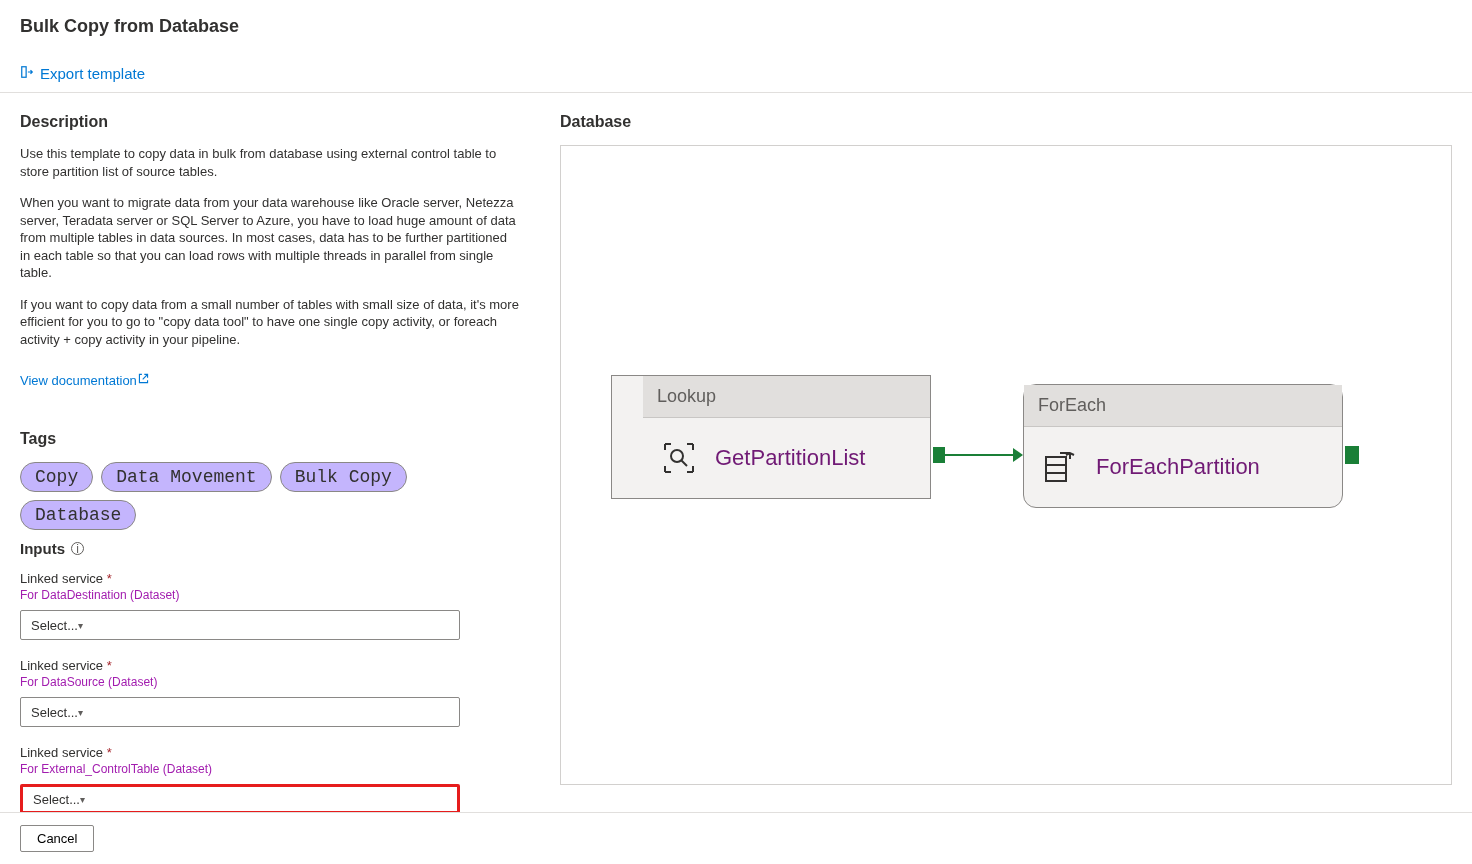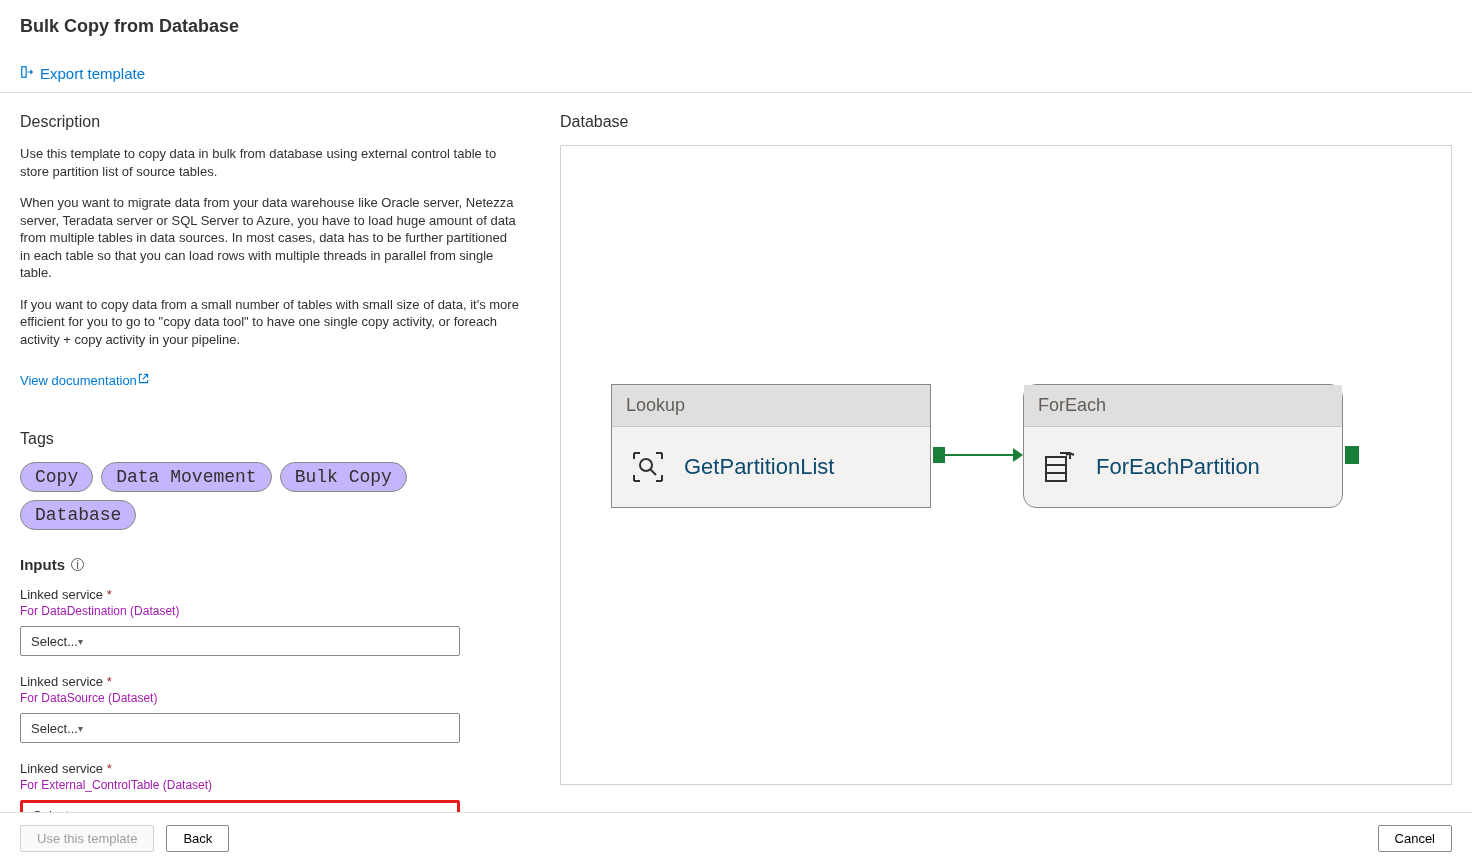--- a/index.html
+++ b/index.html
@@ -36,21 +36,21 @@
     }
     .left-panel {
       width: 500px;
       flex-shrink: 0;
     }
     .right-panel {
       flex: 1;
     }
     .section-heading {
       font-size: 16px;
-      font-weight: 400;
+      font-weight: 700;
       margin-bottom: 14px;
     }
     .description-text {
       font-size: 13px;
       line-height: 1.35;
       margin-bottom: 14px;
       color: #323130;
     }
     .doc-link {
       color: #0078d4;
@@ -69,21 +69,21 @@
     }
     .tag {
       border: 1px solid #8a8886;
       border-radius: 16px;
       padding: 4px 14px;
       font-size: 18px;
       cursor: default;
       background: #c4b5fd;
       font-family: Liberation Mono, monospace;
     }
-    .inputs-section { margin-top: 26px; }
+    .inputs-section { margin-top: 10px; }
     .inputs-heading {
       font-size: 15px;
       font-weight: 600;
       display: flex;
       align-items: center;
       gap: 6px;
       margin-bottom: 14px;
     }
     .info-icon {
       font-size: 12px;
@@ -134,36 +134,36 @@
       height: 640px;
       position: relative;
       background: #fff;
     }
     .activity-node {
       position: absolute;
       width: 320px;
       border: 1px solid #8a8886;
       background: #f3f2f1;
     }
-    .activity-node.lookup { left: 50px; top: 238px; }
+    .activity-node.lookup { left: 50px; top: 229px; padding-left: 31px; }
     .activity-node.foreach { left: 462px; top: 238px; border-radius: 13px; }
     .activity-header {
       background: #e1dfdd;
       padding: 10px 14px;
       font-size: 18px;
       color: #605e5c;
       border-bottom: 1px solid #c8c6c4;
     }
     .activity-body {
       padding: 22px 18px;
       display: flex;
       align-items: center;
       gap: 18px;
       font-size: 22px;
-      color: #0c4a6e;
+      color: #701a75;
       position: relative;
     }
     .activity-icon { width: 36px; height: 36px; flex-shrink: 0; }
     .connector {
       position: absolute;
       left: 372px;
       top: 306px;
       width: 90px;
       height: 6px;
       display: flex;
@@ -341,18 +341,14 @@
           </span>
           <span>ForEachPartition</span>
         </div>
       </div>
       <div class="foreach-connector-end"></div>
     </div>
   </div>
 </div>
 
 <div class="footer">
-  <div class="footer-left">
-    <button class="btn disabled">Use this template</button>
-    <button class="btn">Back</button>
-  </div>
   <button class="btn">Cancel</button>
 </div>
 
 </body></html>

